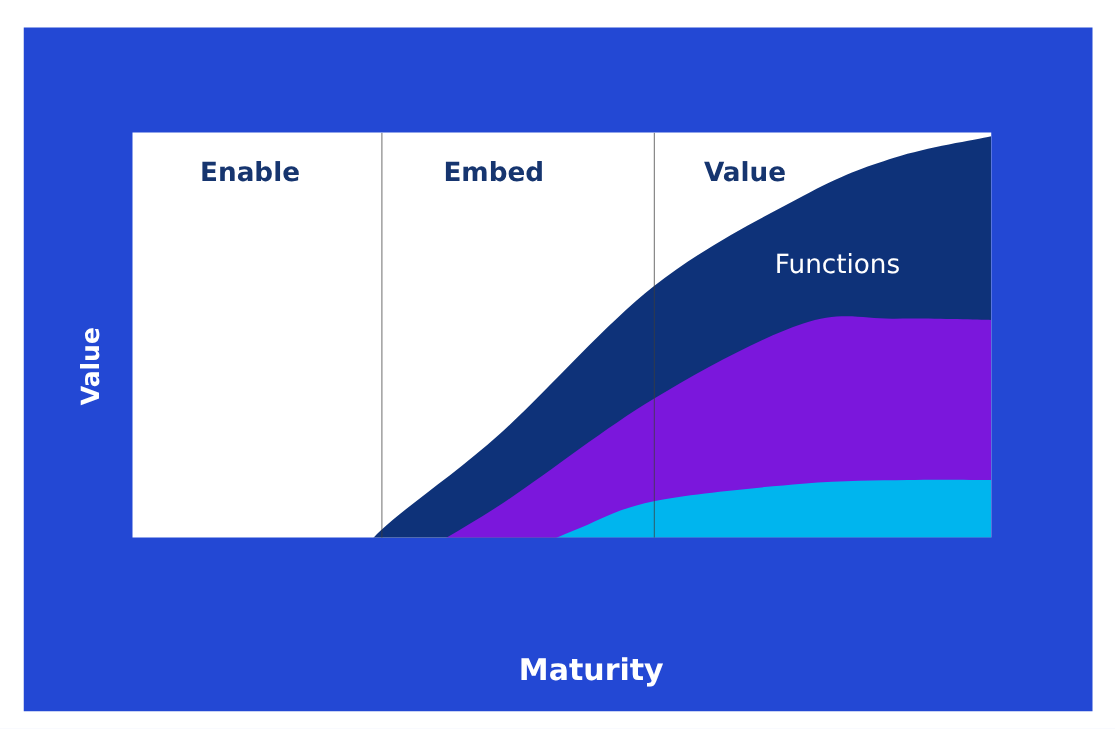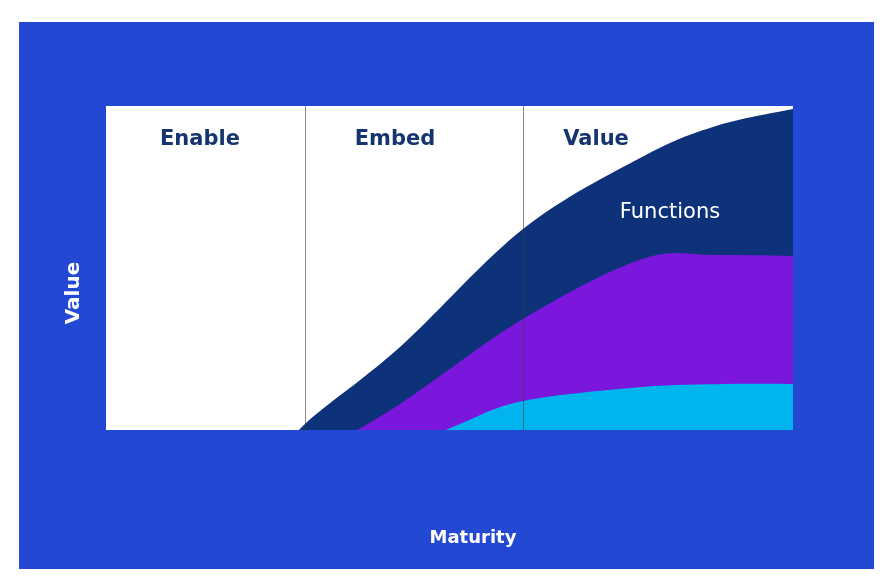--- a/index.html
+++ b/index.html
@@ -67,21 +67,21 @@
     font-size: 20px;
     font-weight: 700;
     color: #ffffff;
     white-space: nowrap;
   }
 
   .x-axis-label {
     position: absolute;
     left: 454px; top: 514px;
     transform: translate(-50%, -50%);
-    font-size: 18px;
+    font-size: 24px;
     font-weight: 700;
     color: #ffffff;
     white-space: nowrap;
   }
 </style>
 </head>
 <body>
 
 <div class="canvas">
   <div class="frame">

